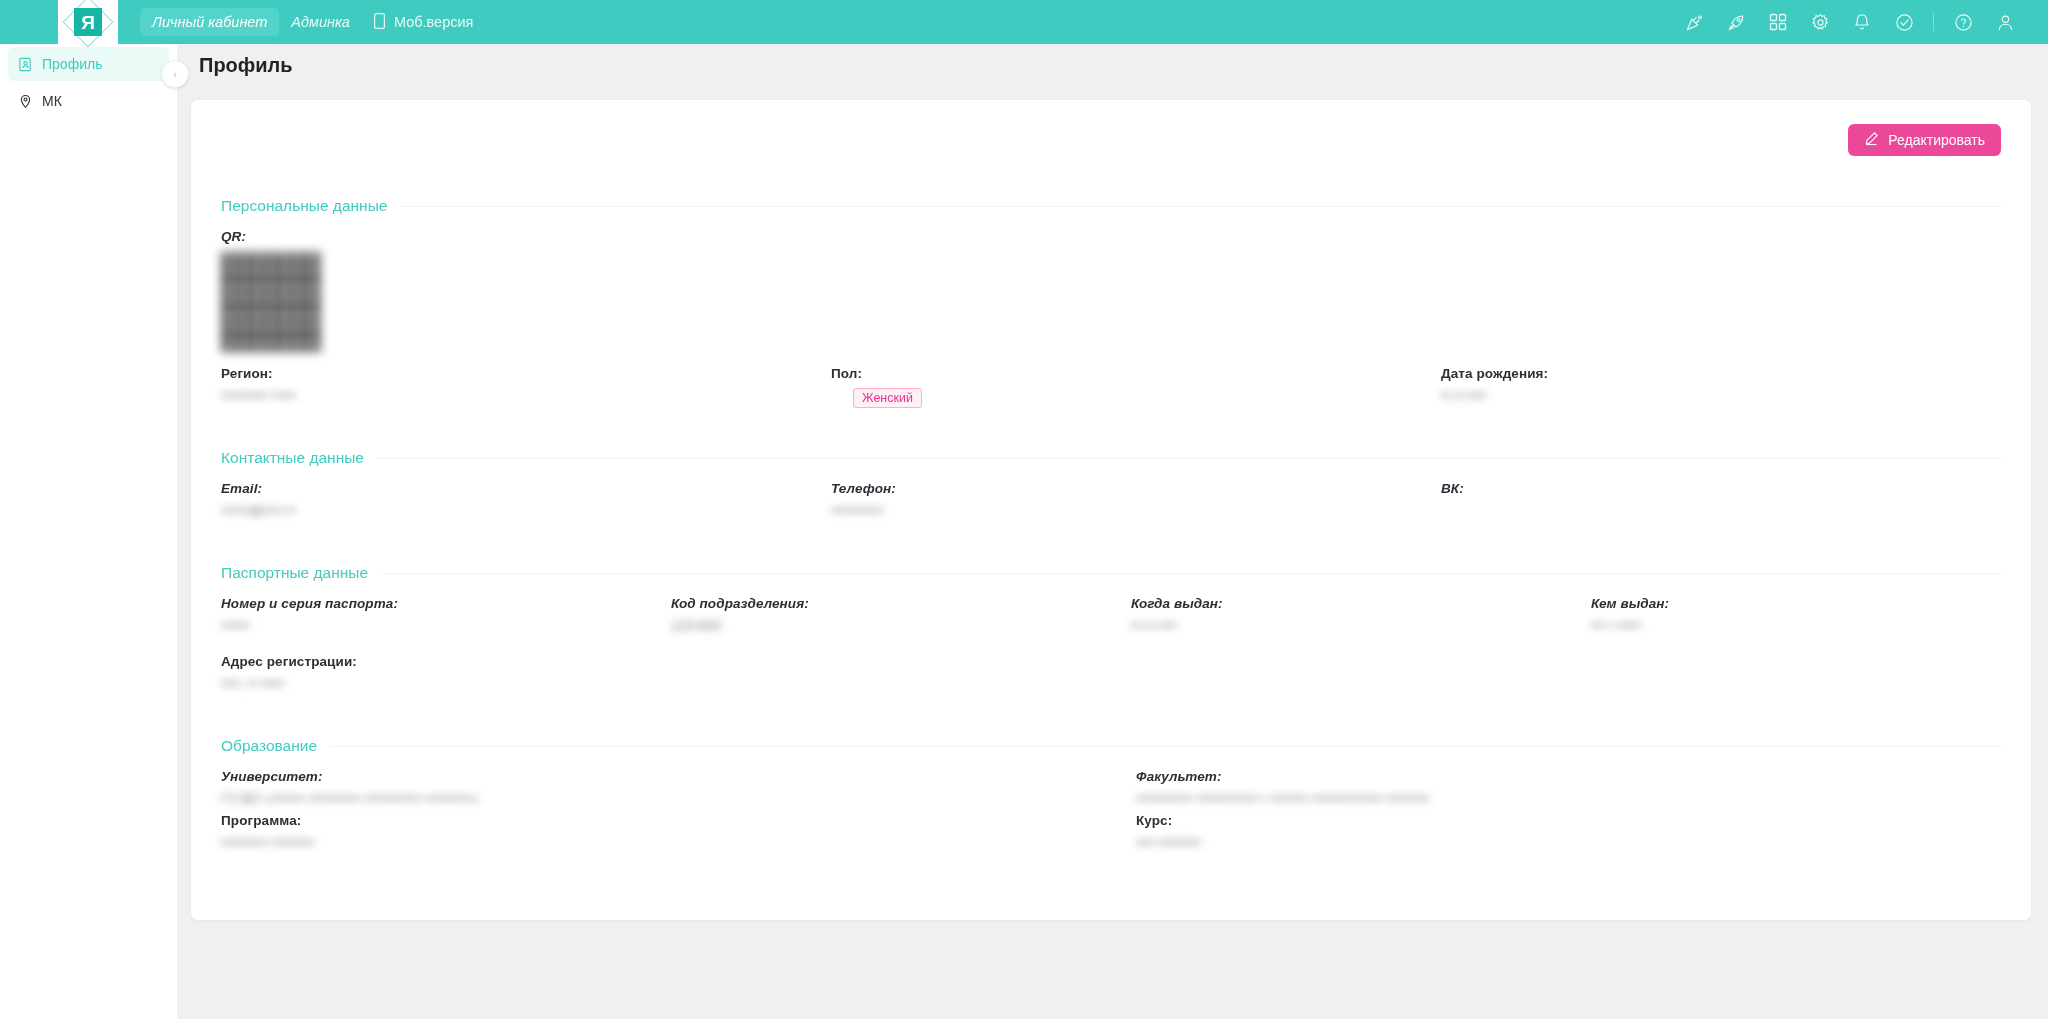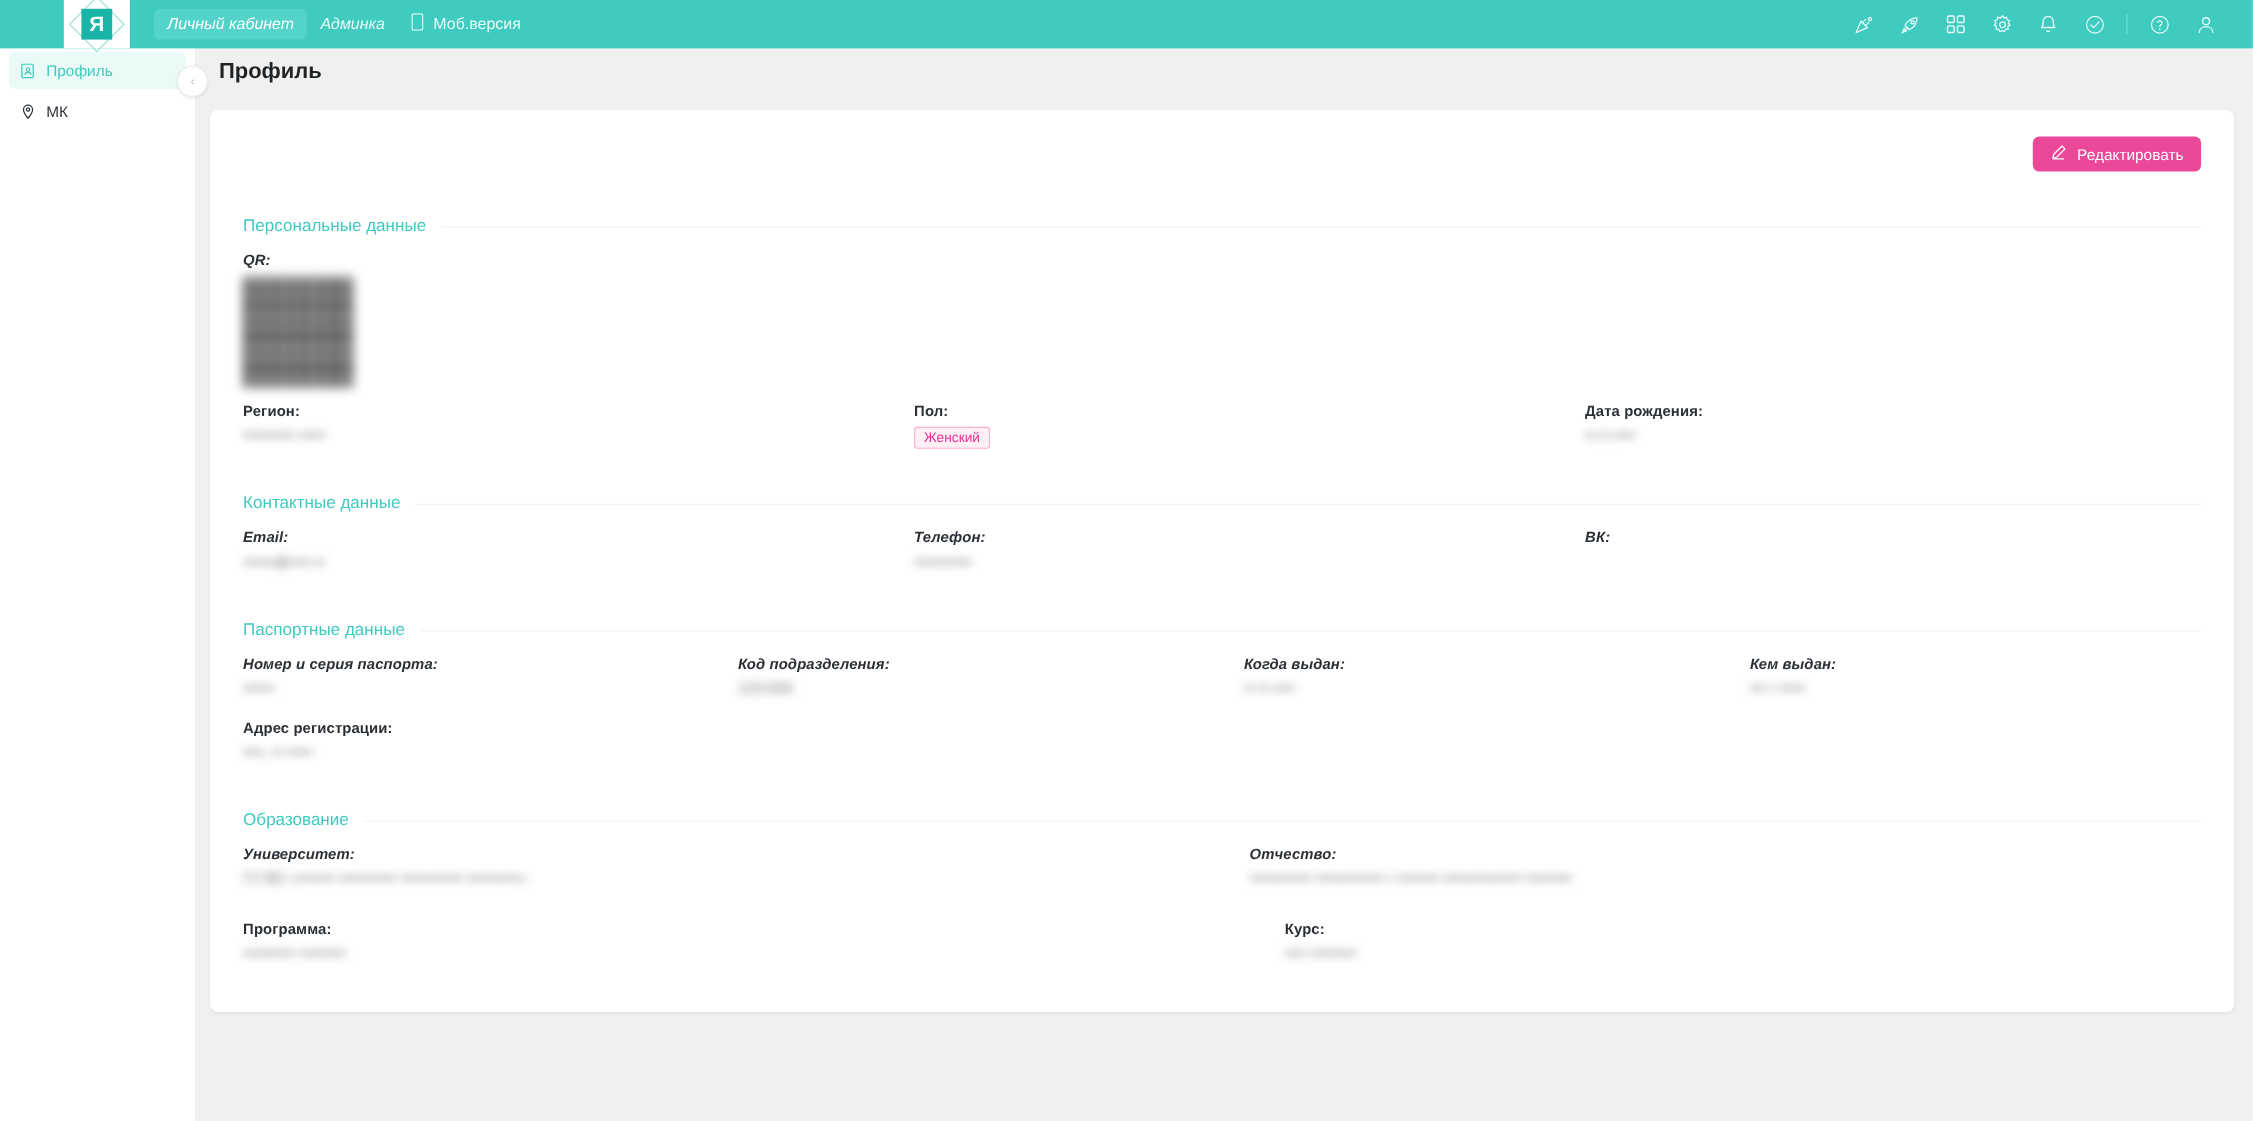--- a/index.html
+++ b/index.html
@@ -141,25 +141,25 @@
     background:
       repeating-linear-gradient(90deg,#8b8b8b 0 6px,#d4d4d4 6px 12px,#a0a0a0 12px 20px,#c8c8c8 20px 27px),
       repeating-linear-gradient(0deg,#9a9a9a 0 7px,#cfcfcf 7px 13px,#868686 13px 21px,#c2c2c2 21px 28px);
     background-blend-mode: multiply;
     filter: blur(5px);
   }
   .badge-female {
     display: inline-block; margin-top: 7px;
     font-size: 12.5px; color: #eb2f96;
     background: #fff0f6; border: 1px solid #ffadd2;
-    border-radius: 3px; padding: 2px 8px;
+    border-radius: 3px; padding: 2px 8px; margin-left: 22px;
   }
   .row-block { margin-top: 14px; font-style: italic; }
   .sub-row { margin-top: 20px; }
-  .ed-row { margin-top: 24px; gap: 32px; }
+  .ed-row { margin-top: 0; }
 </style>
 </head>
 <body>
 
 <div class="topbar">
 
   <div class="logo-slot">
     <div class="logo-diamond">
       <div class="outline"></div>
       <div class="sq">Я</div>
@@ -366,21 +366,21 @@
       <div class="section-title">Образование</div>
       <div class="section-rule"></div>
     </div>
 
     <div class="grid2e row-block">
       <div class="field">
         <div class="field-label">Университет:</div>
         <div class="field-value">ГУ ВО «••••••• ••••••••••• •••••••••••• ••••••••••»</div>
       </div>
       <div class="field">
-        <div class="field-label">Отчество:</div>
+        <div class="field-label">Факультет:</div>
         <div class="field-value">•••••••••••• ••••••••••••• • •••••••• ••••••••••••••• •••••••••</div>
       </div>
     </div>
 
     <div class="grid2e ed-row">
       <div class="field">
         <div class="field-label">Программа:</div>
         <div class="field-value">•••••••••• •••••••••</div>
       </div>
       <div class="field">

